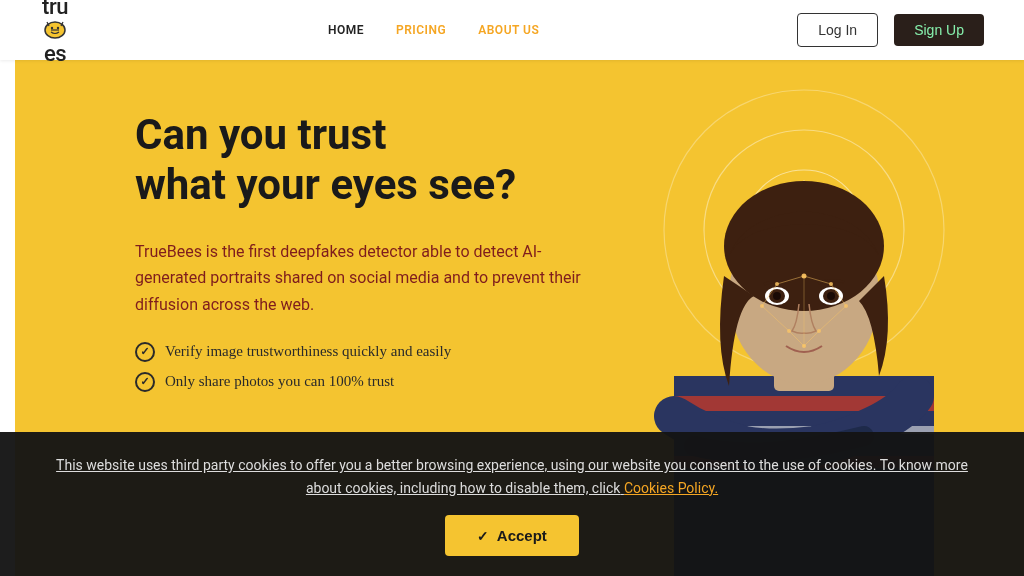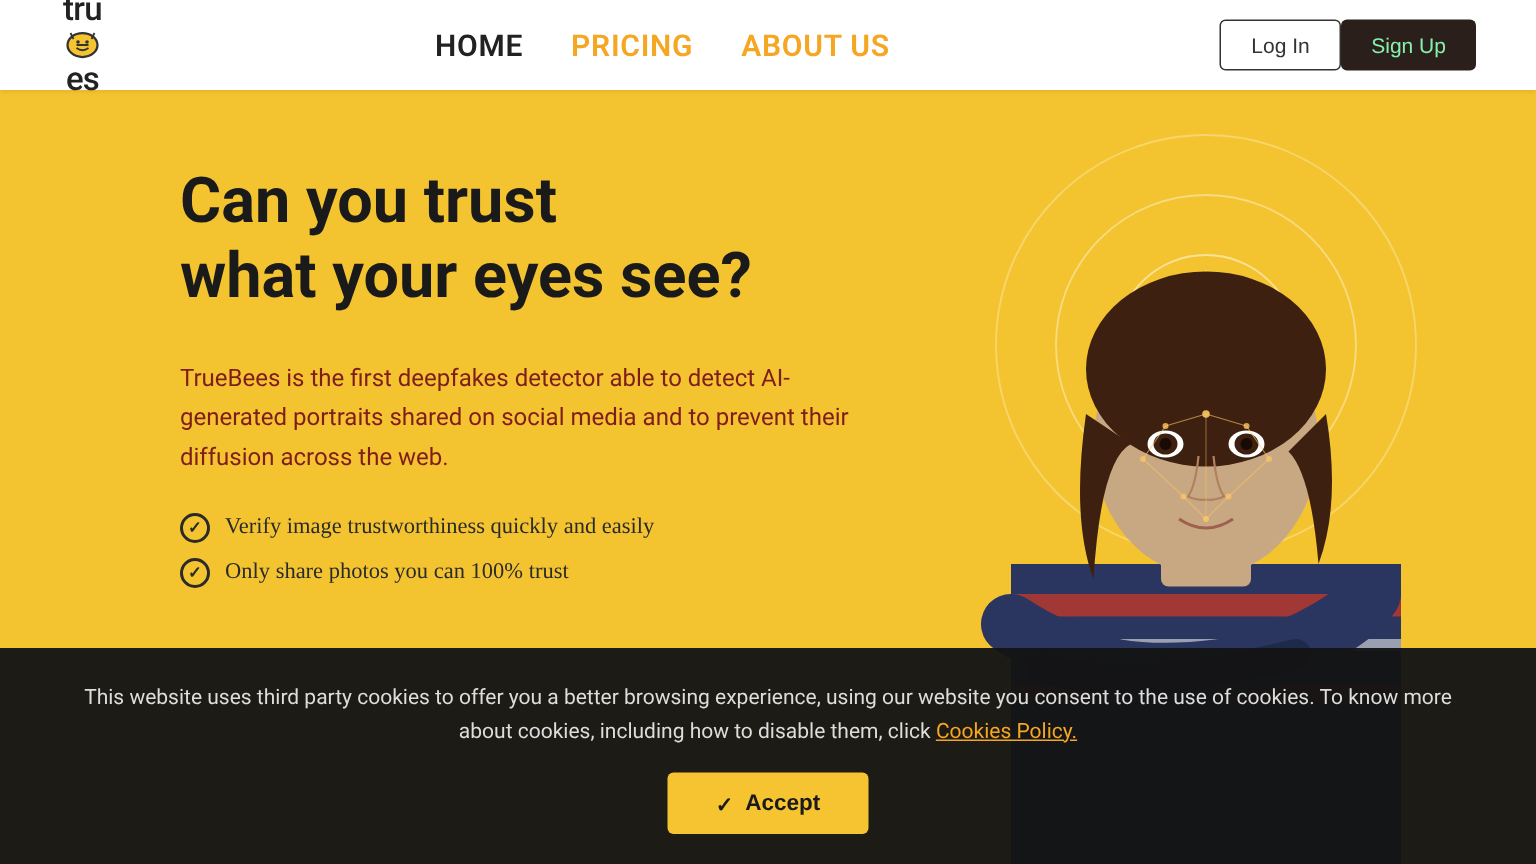--- a/index.html
+++ b/index.html
@@ -35,38 +35,39 @@
       flex-direction: column;
     }
 
     .nav-links {
       display: flex;
       align-items: center;
       gap: 32px;
     }
 
     .nav-link {
-      font-size: 20px;
+      font-size: 12px;
       font-weight: 600;
       text-decoration: none;
       letter-spacing: 0.5px;
       cursor: pointer;
     }
 
     .nav-link.active {
       color: #222;
     }
 
     .nav-link.yellow {
       color: #f5a623;
     }
 
     .nav-actions {
       display: flex;
-      gap: 0;
+      align-items: center;
+      gap: 16px;
     }
 
     .btn-login {
       padding: 8px 20px;
       border: 1.5px solid #333;
       background: transparent;
       border-radius: 4px;
       font-size: 14px;
       font-weight: 500;
       cursor: pointer;
@@ -87,20 +88,21 @@
     
     .hero {
       background: #f5c518;
       background: #f4c430;
       height: calc(576px - 60px);
       position: relative;
       overflow: hidden;
       display: flex;
       align-items: flex-start;
       padding: 50px 80px 0 120px;
+      margin-left: 15px;
     }
 
     .hero-content {
       max-width: 520px;
       z-index: 2;
       position: relative;
     }
 
     .hero-title {
       font-size: 42px;
@@ -177,20 +179,21 @@
       padding: 22px 40px 20px;
       z-index: 100;
       text-align: center;
     }
 
     .cookie-text {
       font-size: 14px;
       line-height: 1.6;
       color: #ddd;
       margin-bottom: 16px;
+      text-decoration: underline;
     }
 
     .cookie-link {
       color: #f5a623;
       text-decoration: underline;
       cursor: pointer;
     }
 
     .btn-accept {
       background: #f5c430;

